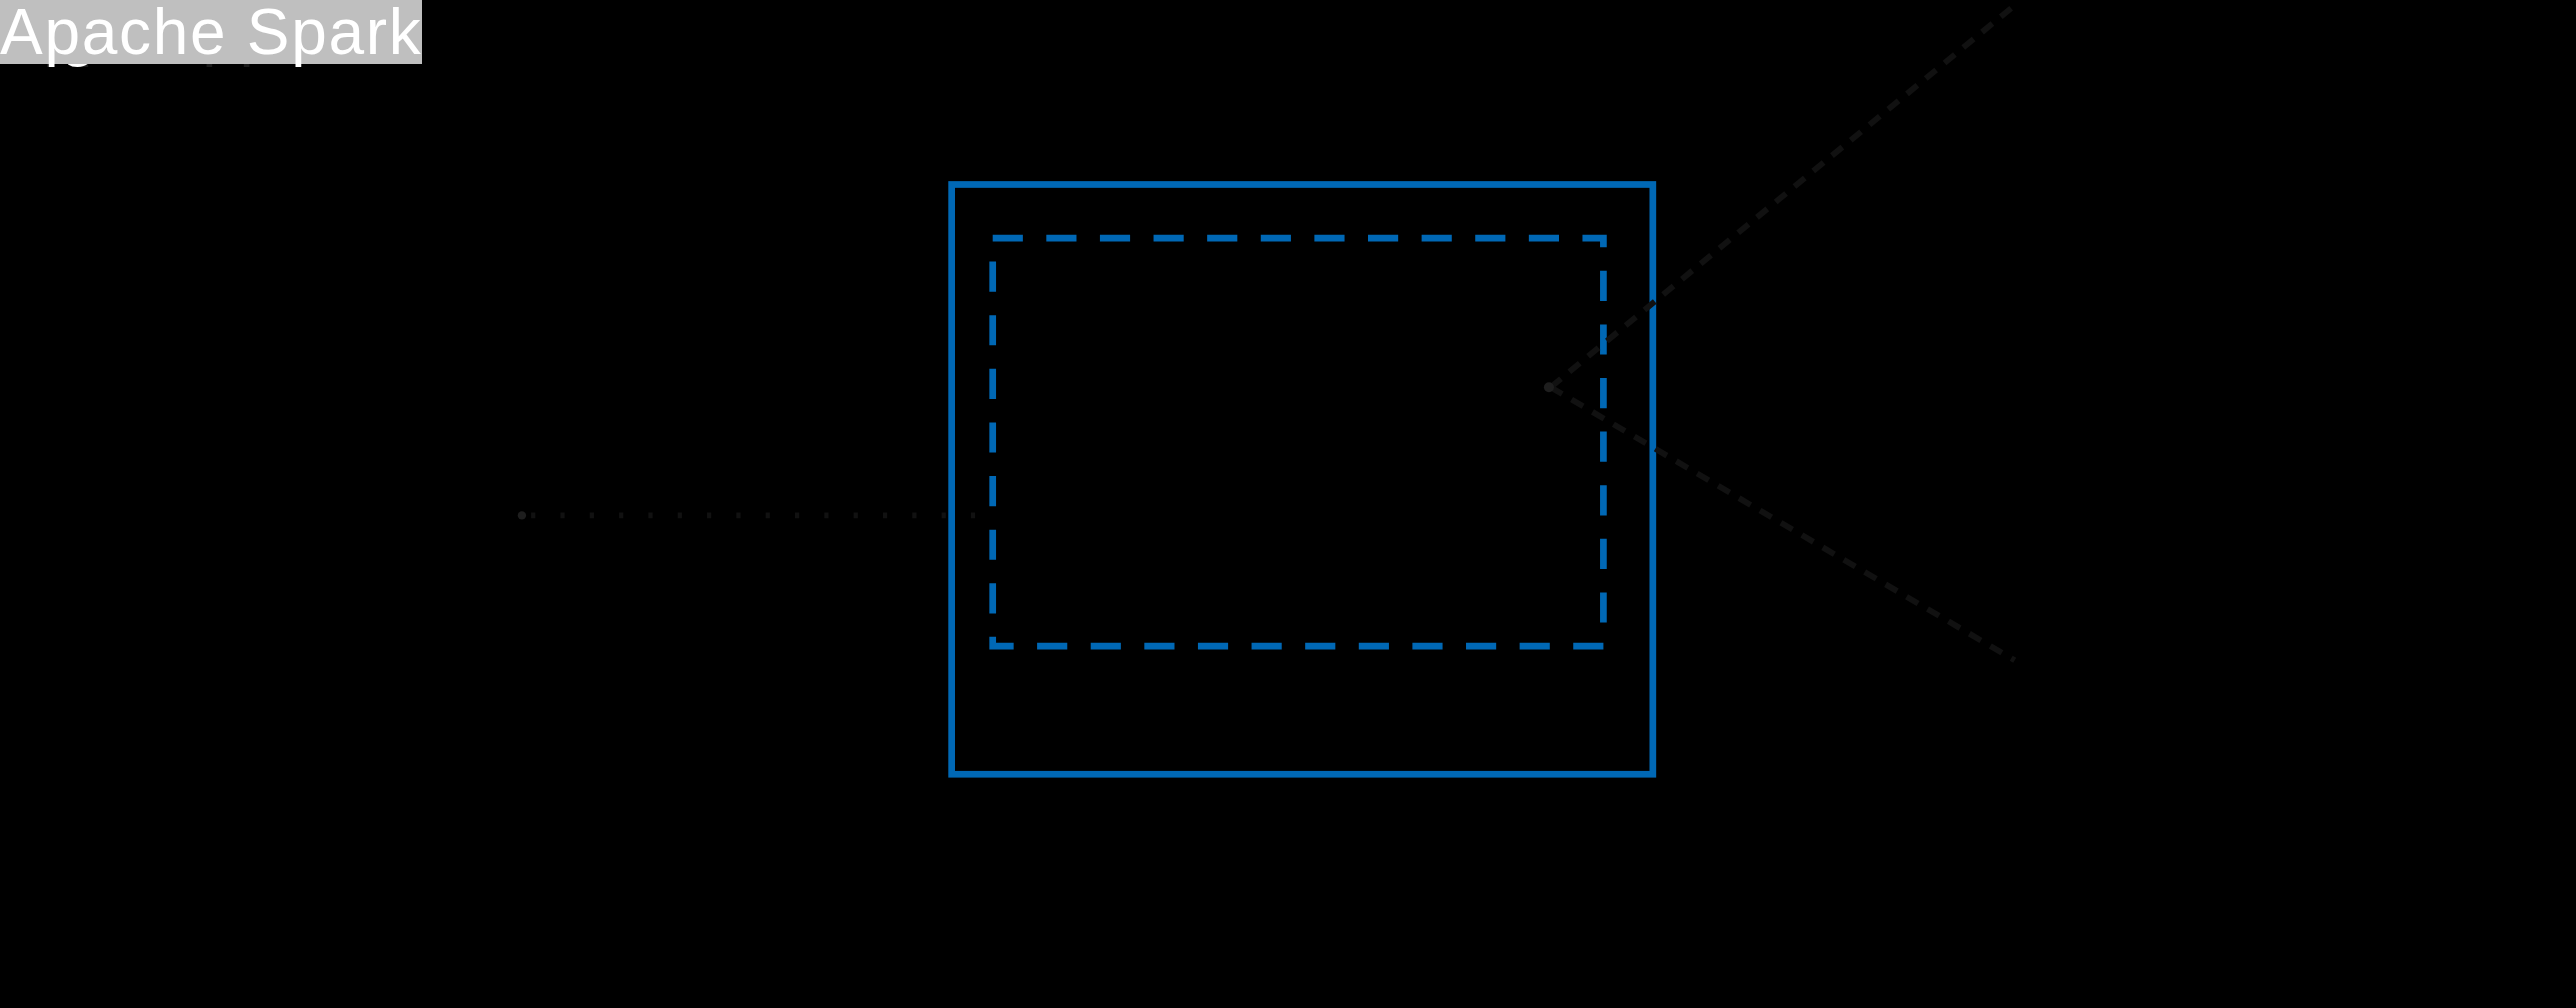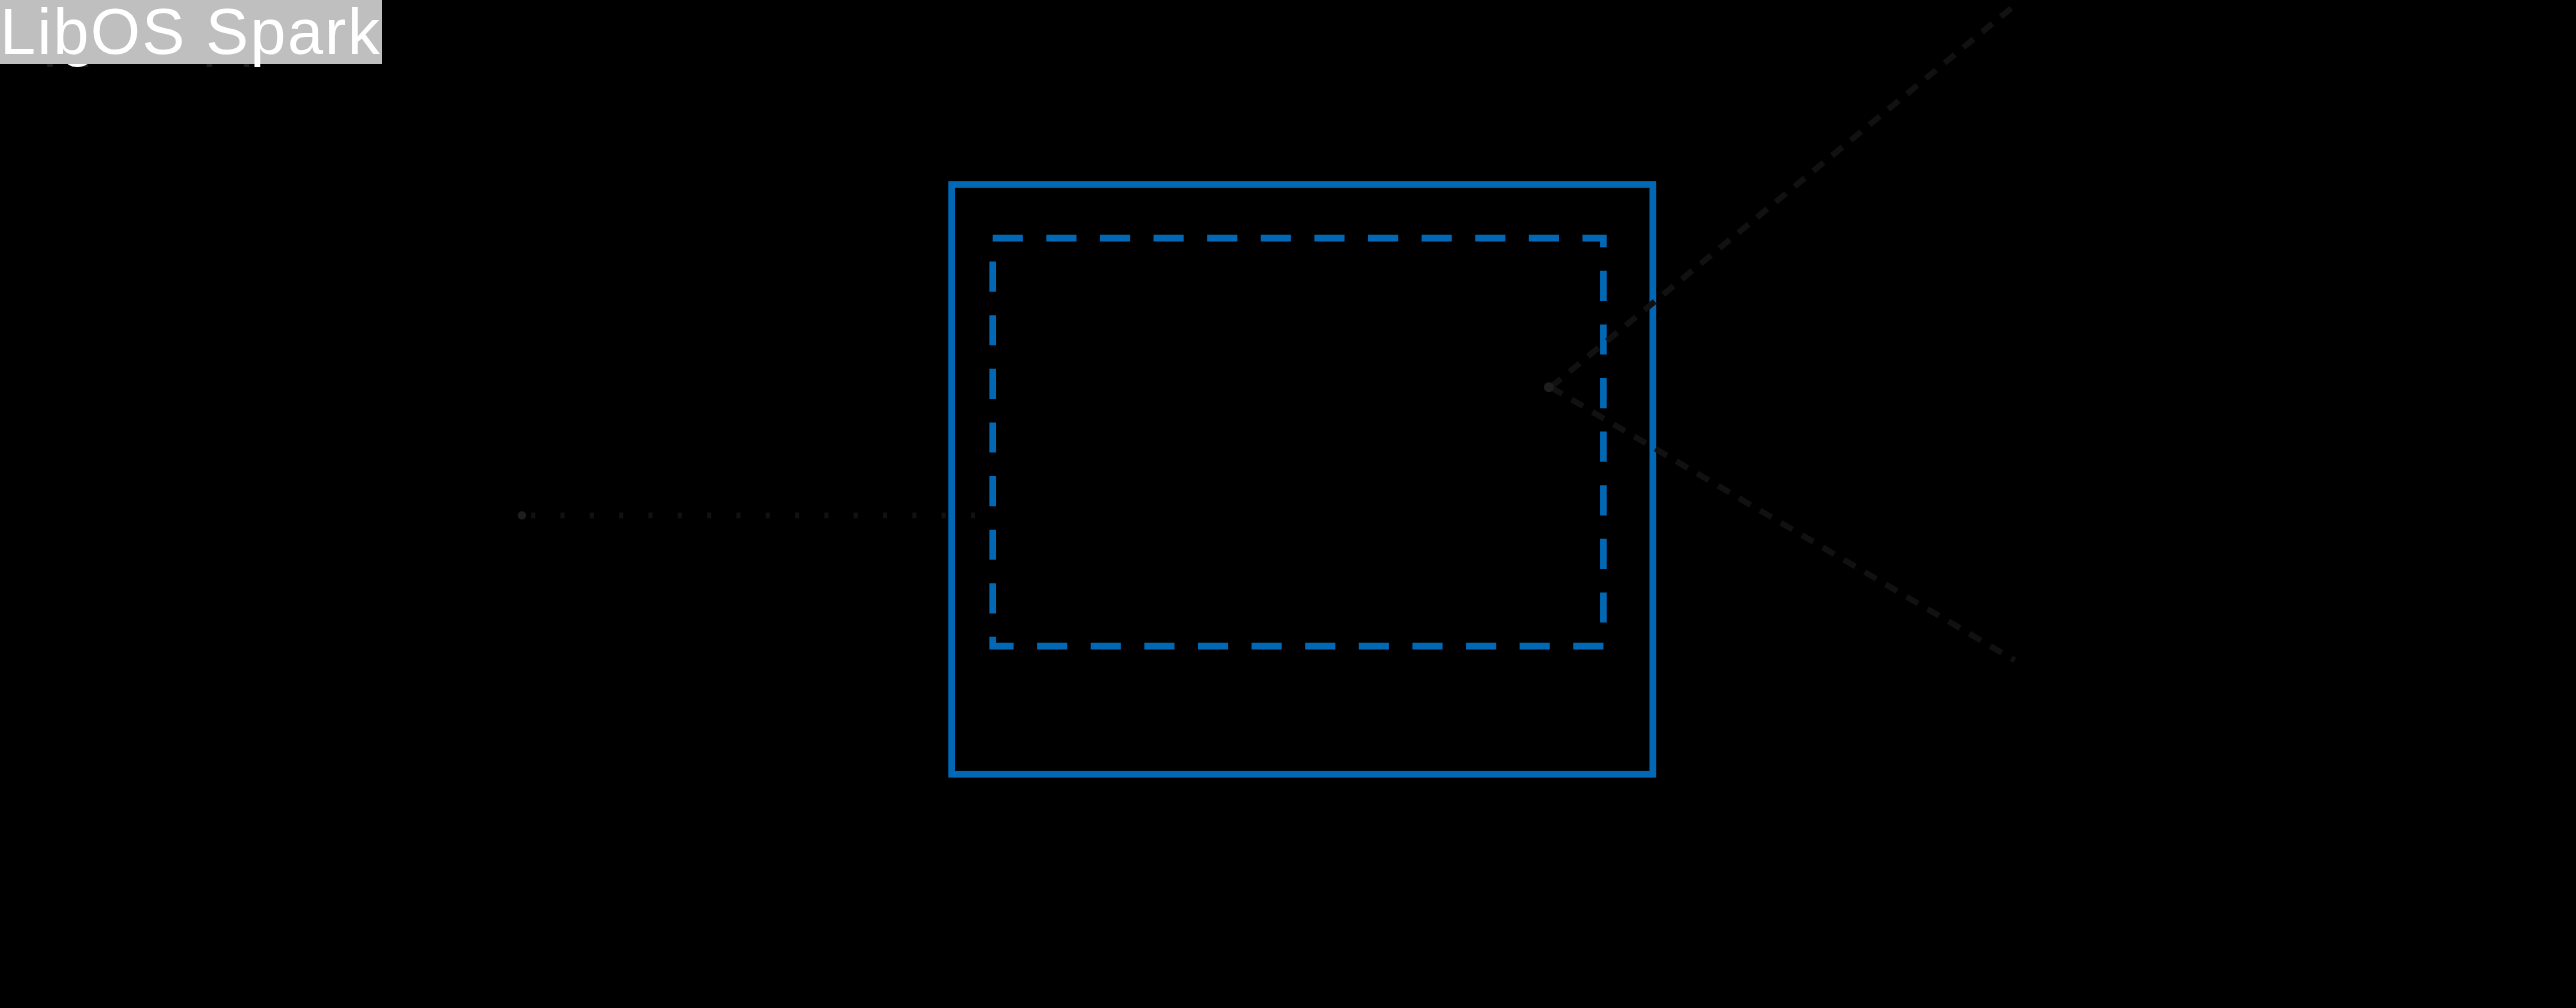--- a/index.html
+++ b/index.html
@@ -59,21 +59,21 @@
 
     <div class="box user-apps" style="background-color: rgb(248, 222, 146);">
       <span class="stack-label" style="color: rgb(26, 26, 26);">User Apps</span>
     </div>
 
     <div class="box bigdl" style="background-color: rgb(30, 154, 245);">
       <span class="stack-label" style="color: rgb(255, 255, 255);">BigDL</span>
     </div>
 
     <div class="box spark" style="background-color: rgb(191, 191, 191);">
-      <span class="stack-label" style="color: rgb(255, 255, 255);">LibOS Spark</span>
+      <span class="stack-label" style="color: rgb(255, 255, 255);">Apache Spark</span>
     </div>
   </div>
 
   <svg class="layer overlay" viewBox="0 0 3075 1204">
     <line x1="634" y1="615" x2="1176" y2="615" stroke-width="7" stroke-dasharray="5 30" stroke="#111111"></line>
     <circle cx="623" cy="615" r="5" fill="#1E1E1E"></circle>
     <line x1="1851" y1="462" x2="2405" y2="6" stroke-width="7" stroke-dasharray="16 13" stroke="#111111"></line>
     <line x1="1851" y1="462" x2="2405" y2="788" stroke-width="7" stroke-dasharray="16 13" stroke="#111111"></line>
     <circle cx="1849" cy="462" r="6" fill="#1E1E1E"></circle>
   </svg>

